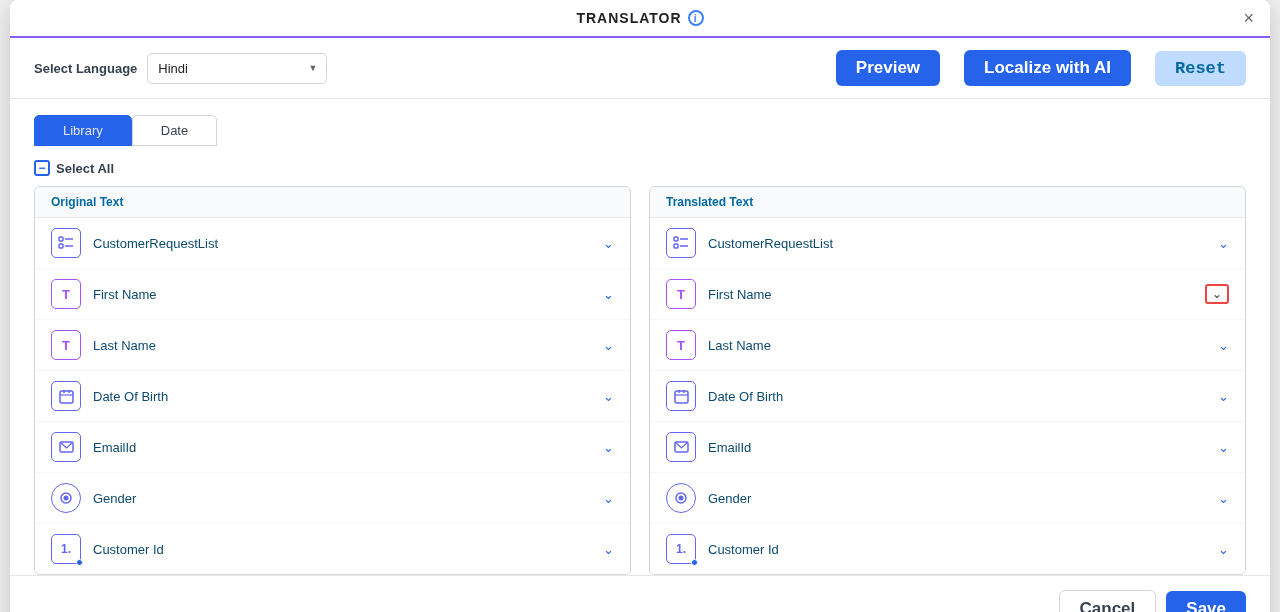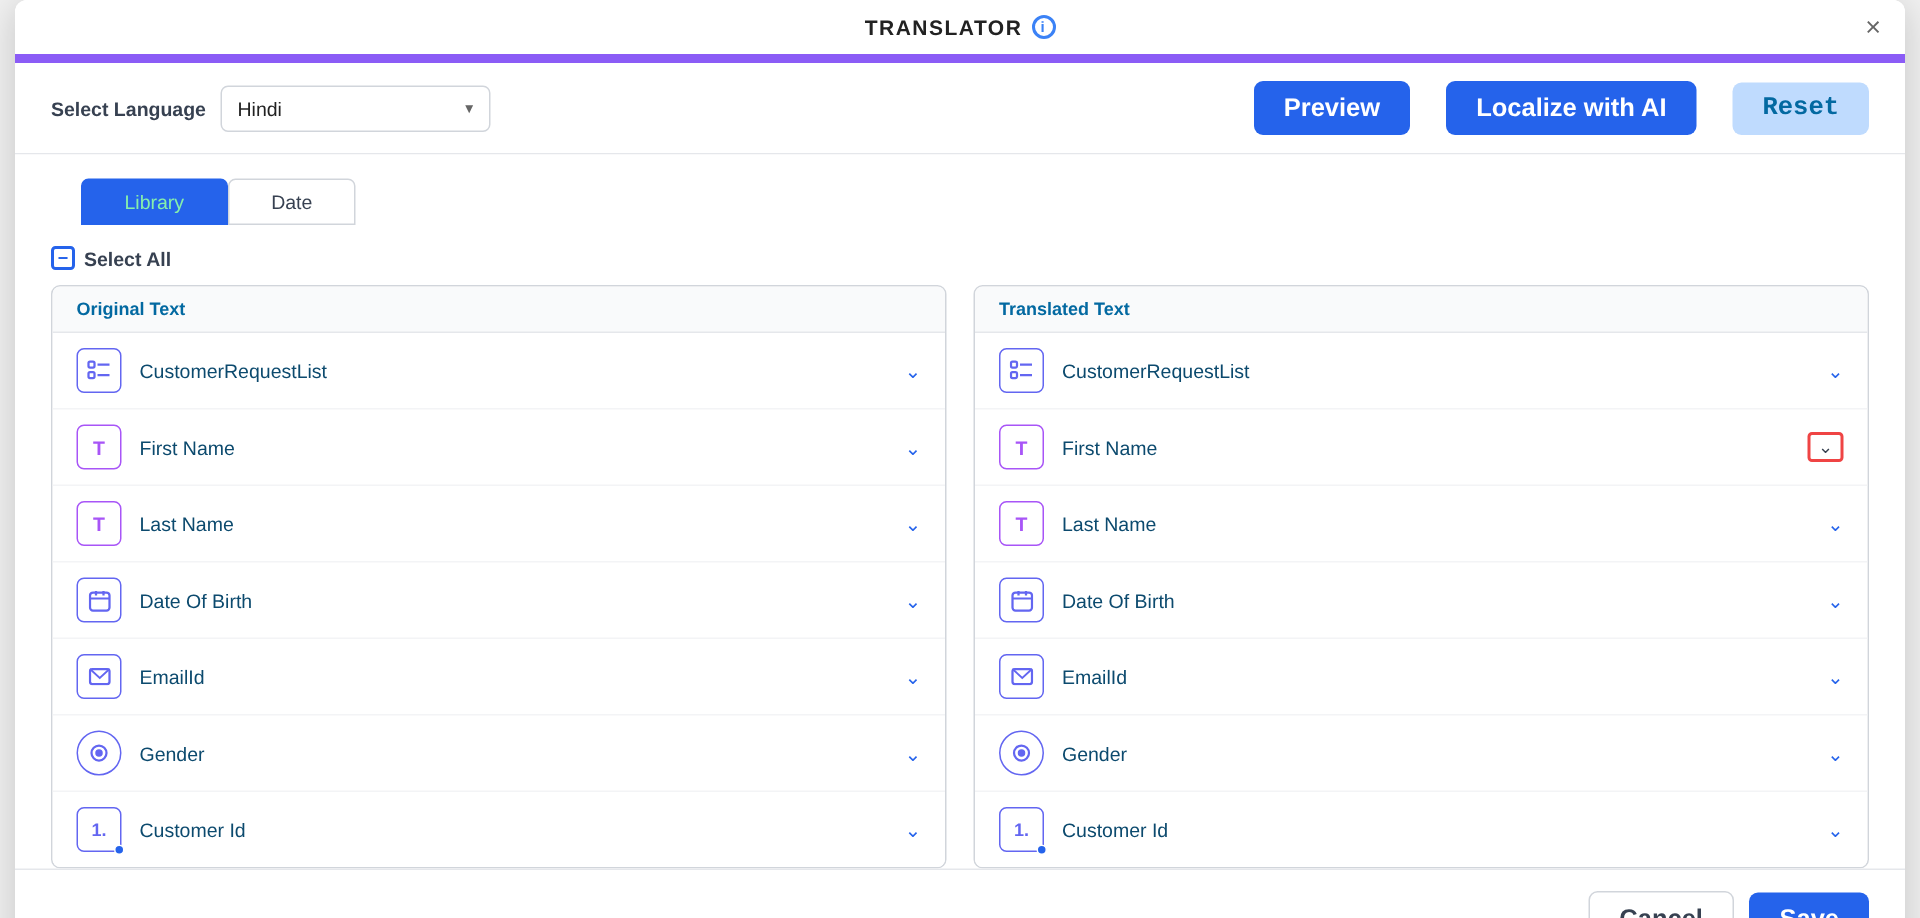--- a/index.html
+++ b/index.html
@@ -20,21 +20,21 @@
       min-height: 580px;
       display: flex;
       flex-direction: column;
       overflow: hidden;
     }
     .modal-header {
       display: flex;
       align-items: center;
       justify-content: center;
       padding: 10px 18px;
-      border-bottom: 6px solid #8b5cf6;
+      border-bottom: 2px solid #8b5cf6;
       position: relative;
       background: #fff;
     }
     .modal-title {
       font-weight: 700;
       font-size: 14px;
       color: #222;
       letter-spacing: 1px;
       display: flex;
       align-items: center;
@@ -144,23 +144,22 @@
     .tab {
       padding: 7px 28px;
       border-radius: 5px 5px 0 0;
       font-size: 13px;
       font-weight: 500;
       cursor: pointer;
       border: 1px solid transparent;
     }
     .tab-active {
       background: #2563eb;
-      color: #86efac;
+      color: #e5e5e5;
       border-color: #2563eb;
-      margin-left: 20px;
     }
     .tab-inactive {
       background: #fff;
       color: #374151;
       border: 1px solid #d1d5db;
     }
     .select-all-row {
       display: flex;
       align-items: center;
       gap: 6px;

